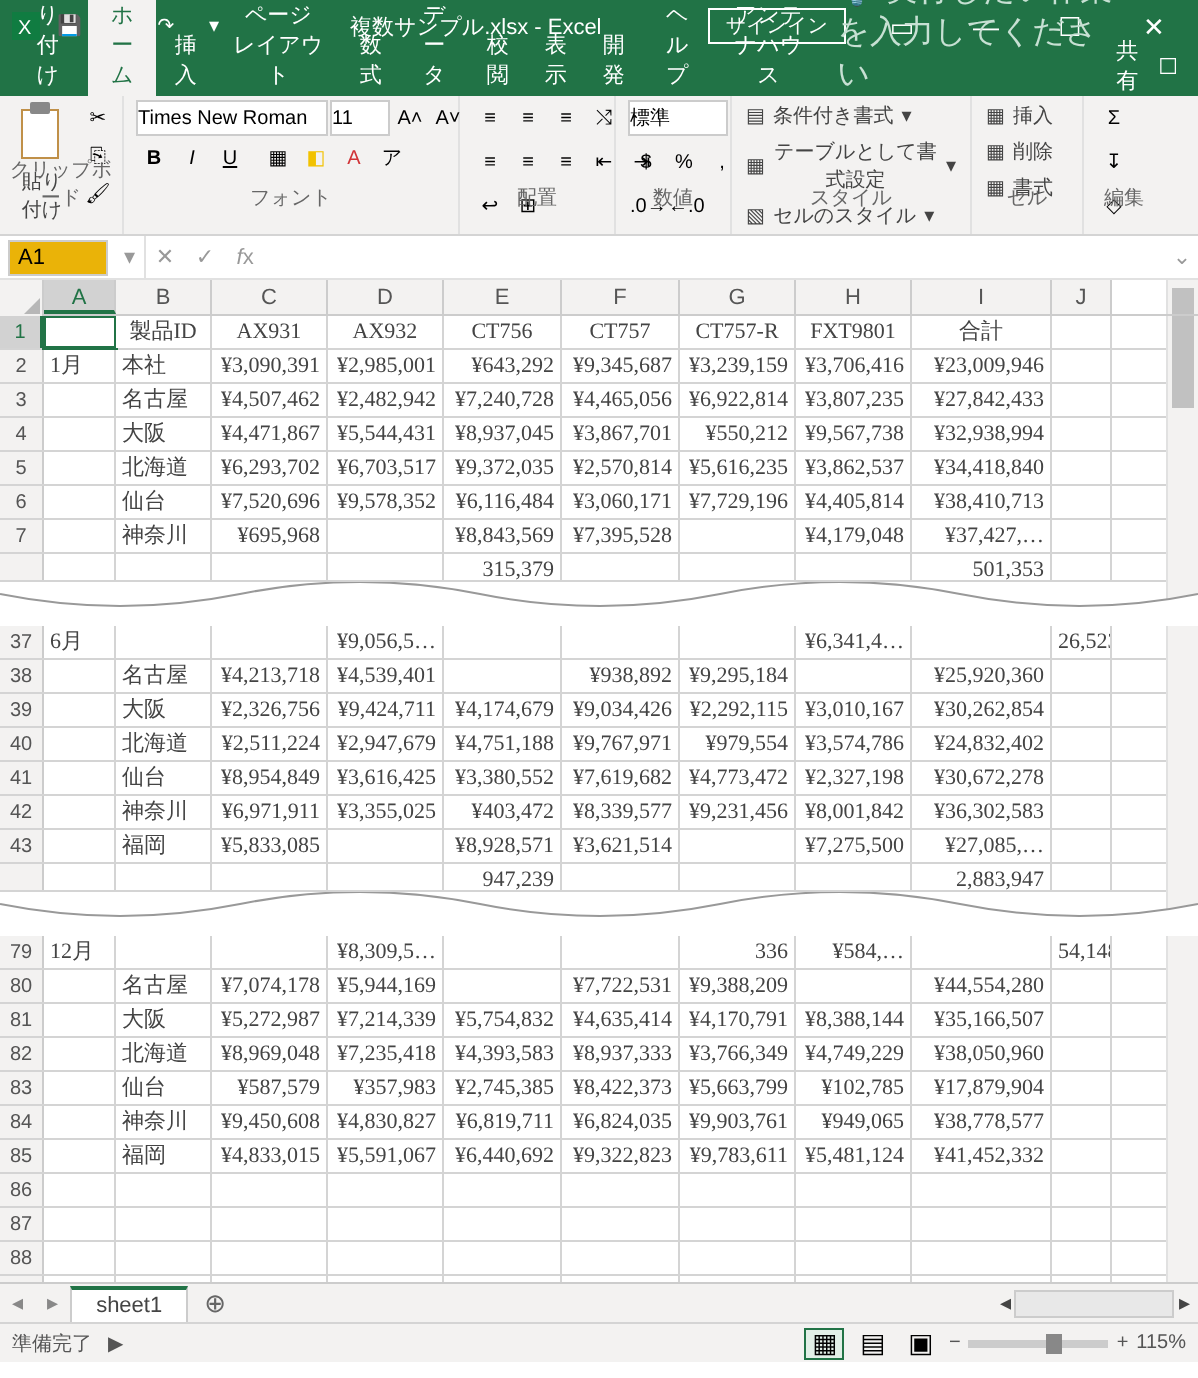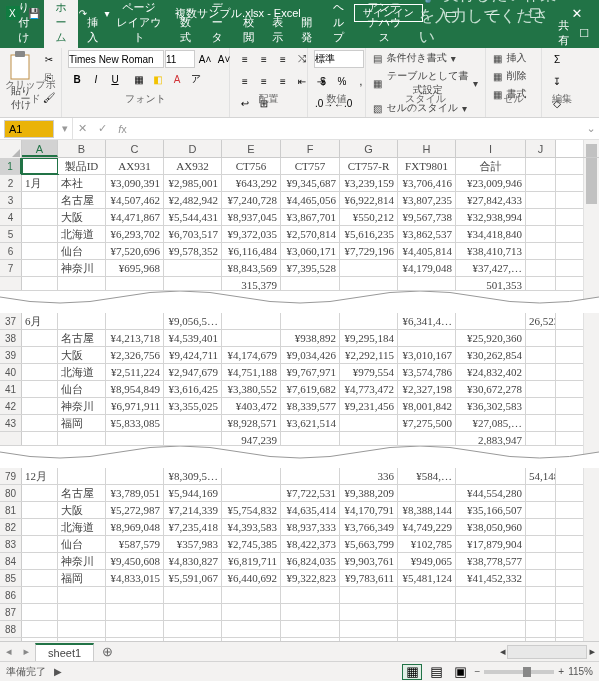--- a/index.html
+++ b/index.html
@@ -501,21 +501,21 @@
       <div class="cell wF"></div>
       <div class="cell wG">336</div>
       <div class="cell wH">¥584,…</div>
       <div class="cell wI"></div>
       <div class="cell wJ">54,148</div>
     </div>
     <div class="row-g">
       <div class="rowhead">80</div>
       <div class="cell wA month"></div>
       <div class="cell wB cat">名古屋</div>
-      <div class="cell wC">¥3,789,051</div>
+      <div class="cell wC">¥7,074,178</div>
       <div class="cell wD">¥5,944,169</div>
       <div class="cell wE"></div>
       <div class="cell wF">¥7,722,531</div>
       <div class="cell wG">¥9,388,209</div>
       <div class="cell wH"></div>
       <div class="cell wI">¥44,554,280</div>
       <div class="cell wJ"></div>
     </div>
     <div class="row-g">
       <div class="rowhead">81</div>

